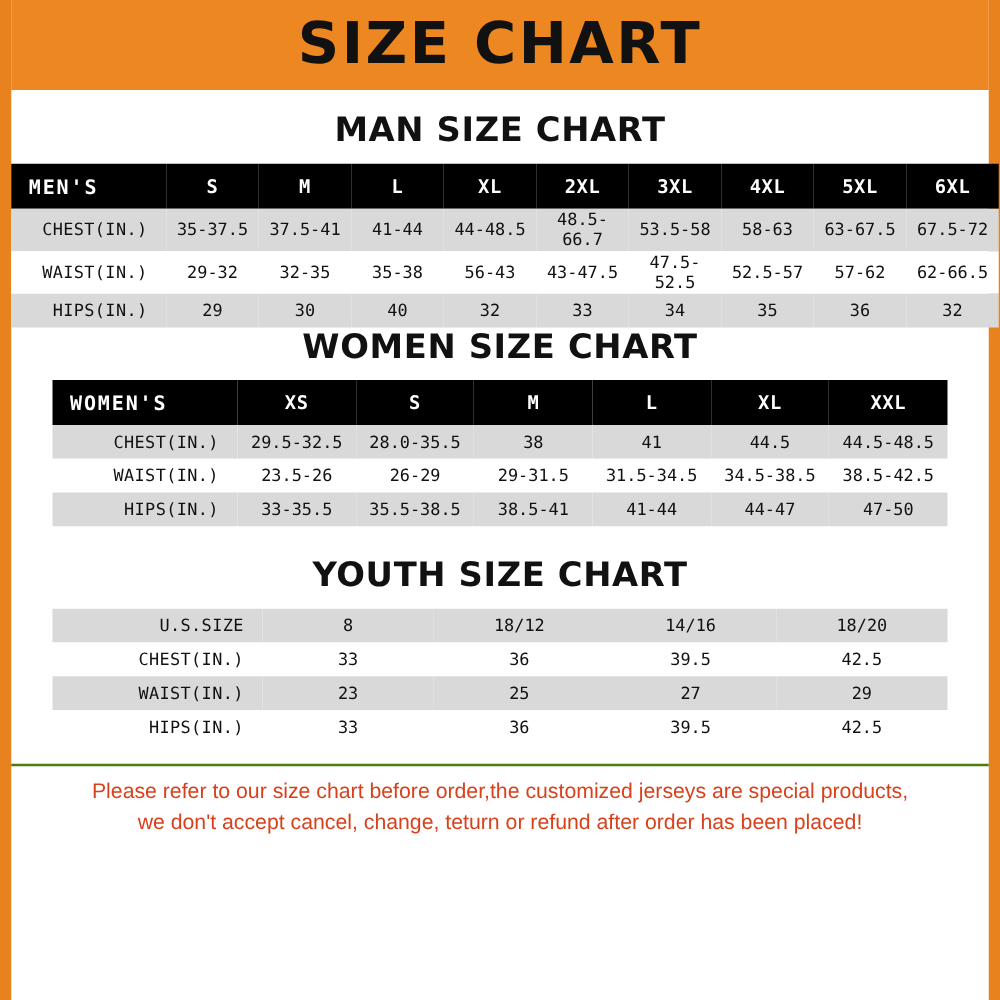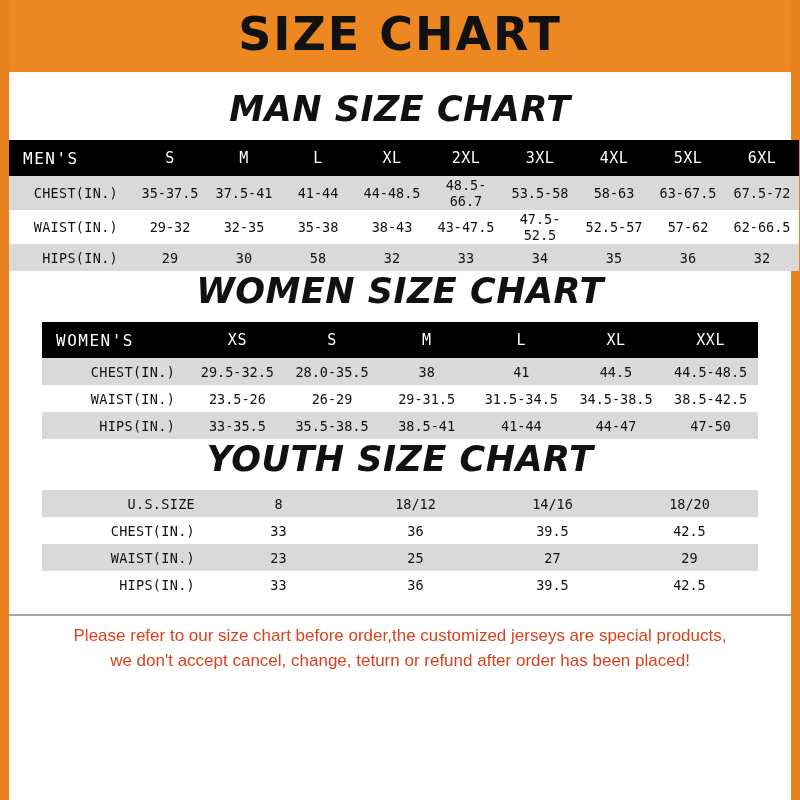--- a/index.html
+++ b/index.html
@@ -35,43 +35,42 @@
     font-size: 46px;
     letter-spacing: 2px;
     color: #111;
     line-height: 1;
     padding-bottom: 4px;
   }
   .section-title {
     text-align: center;
     font-family: "DejaVu Sans", sans-serif;
     font-weight: bold;
-    font-size: 35px;
+    font-size: 27px;
     letter-spacing: 0.5px;
     color: #111;
-    font-style: italic;
   }
   .t1-title { margin-top: 17px; }
   .t2-title { }
-  .t3-title { }
+  .t3-title { margin-top: 24px; }
 
   table.chart {
     border-collapse: collapse;
     table-layout: fixed;
     margin: 11px auto 0 auto;
     font-family: "DejaVu Sans Mono", monospace;
   }
   table.chart tr.headrow {
     background: #000;
     color: #fff;
   }
   table.chart tr.headrow td {
     height: 34px;
     font-size: 15px;
-    font-weight: normal;
+    font-weight: bold;
     text-align: center;
     letter-spacing: 0.5px;
   }
   table.chart tr.headrow td.rowlabel {
     text-align: left;
     padding-left: 14px;
     font-size: 16px;
     letter-spacing: 1.5px;
   }
   table.chart tr.datarow td {
@@ -105,21 +104,21 @@
   
   .youth { width: 716px; }
   .youth col.c0 { width: 168px; }
   .youth col.cx { width: 137px; }
   .youth tr.headrow td { font-size: 16px; height: 36px; }
   .youth tr.headrow td.rowlabel { font-size: 16px; }
   .youth tr.datarow td { font-size: 14px; height: 31px; }
 
   .footer {
     margin-top: 16px;
-    border-top: 2px solid #a3a3a3;
+    border-top: 2px solid #4d7c0f;
     padding: 8px 16px 0 16px;
     text-align: center;
   }
   .footer p {
     margin: 0;
     color: #d8411c;
     font-size: 17px;
     line-height: 1.45;
     font-family: "Liberation Sans", sans-serif;
   }
@@ -170,32 +169,32 @@
       <td>53.5-58</td>
       <td>58-63</td>
       <td>63-67.5</td>
       <td>67.5-72</td>
     </tr>
     <tr class="datarow plain">
       <td class="rowlabel">WAIST(IN.)</td>
       <td>29-32</td>
       <td>32-35</td>
       <td>35-38</td>
-      <td>38-43</td>
+      <td>56-43</td>
       <td>43-47.5</td>
       <td>47.5-52.5</td>
       <td>52.5-57</td>
       <td>57-62</td>
       <td>62-66.5</td>
     </tr>
     <tr class="datarow shade">
       <td class="rowlabel">HIPS(IN.)</td>
       <td>29</td>
       <td>30</td>
-      <td>58</td>
+      <td>40</td>
       <td>32</td>
       <td>33</td>
       <td>34</td>
       <td>35</td>
       <td>36</td>
       <td>32</td>
     </tr>
   </tbody>
     </table>
 

